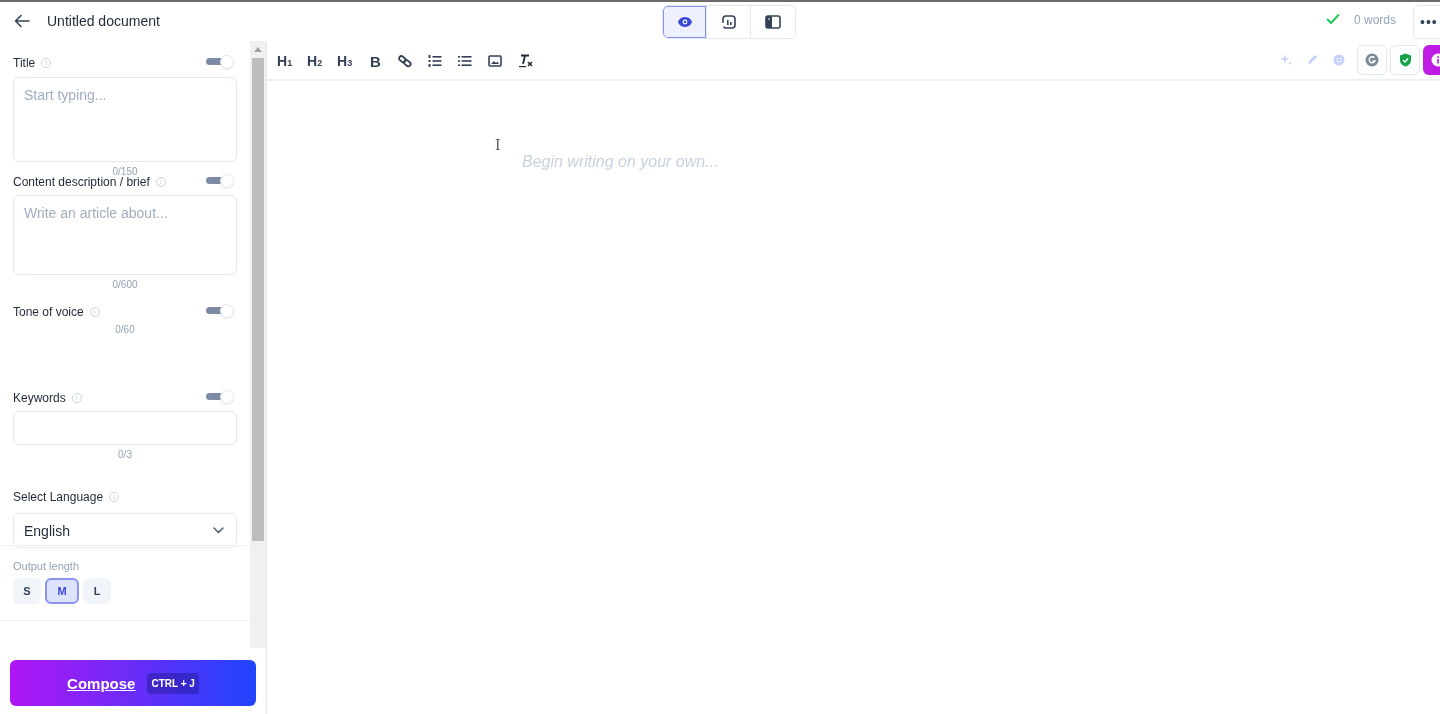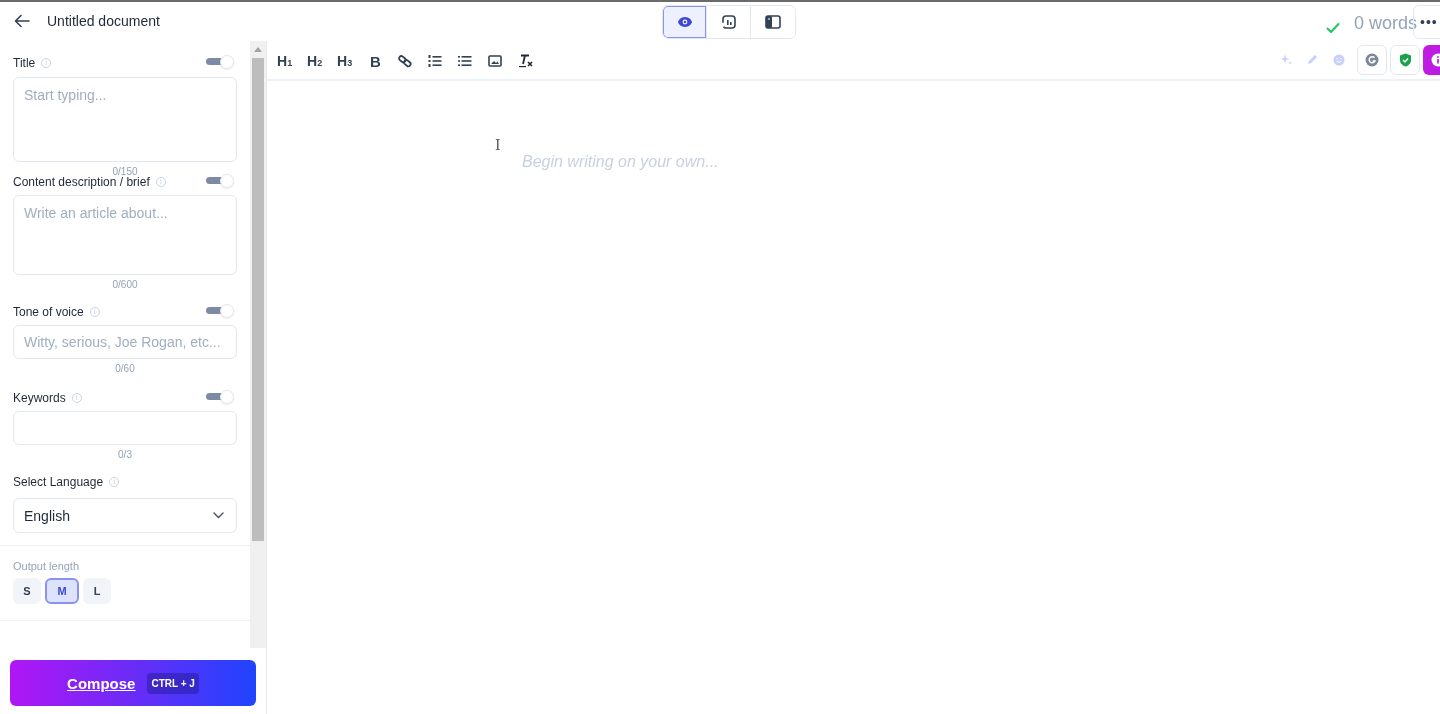--- a/index.html
+++ b/index.html
@@ -8,21 +8,21 @@
 
     .topbar { position: absolute; left: 0; top: 0; width: 1440px; height: 56px; border-top: 2px solid #6b6b6b; border-bottom: 1px solid #e5e9f0; background: #fff; }
     .back-btn { position: absolute; left: 12px; top: 8px; width: 20px; height: 22px; display: flex; align-items: center; justify-content: center; cursor: pointer; }
     .doc-title { position: absolute; left: 47px; top: 11px; font-size: 14px; color: #1f2937; }
 
     .view-toggle { position: absolute; left: 662px; top: 3px; height: 34px; display: flex; border: 1px solid #e2e8f0; border-radius: 6px; overflow: hidden; }
     .view-toggle .vt-btn { width: 44px; height: 32px; display: flex; align-items: center; justify-content: center; border-right: 1px solid #e2e8f0; cursor: pointer; background: #fff; }
     .view-toggle .vt-btn:last-child { border-right: none; }
     .view-toggle .vt-btn.active { background: #eef0ff; box-shadow: inset 0 0 0 1px #8b93f0; border-radius: 5px 0 0 5px; }
 
-    .status { position: absolute; left: 1326px; top: 11px; display: flex; align-items: flex-end; gap: 14px; font-size: 18px; color: #94a3b8; }
+    .status { position: absolute; left: 1326px; top: 11px; display: flex; align-items: flex-start; gap: 14px; font-size: 12px; color: #94a3b8; }
     .more-btn { position: absolute; left: 1413px; top: 3px; width: 40px; height: 34px; border: 1px solid #e2e8f0; border-radius: 6px; display: flex; align-items: center; padding-left: 6px; cursor: pointer; color: #334155; font-size: 14px; letter-spacing: 1px; }
 
     .sidebar { position: absolute; left: 0; top: 41px; width: 250px; height: 673px; background: #fff; }
     .field { position: absolute; left: 13px; width: 224px; }
     .field-label { font-size: 12px; color: #1f2937; display: flex; align-items: center; gap: 6px; height: 16px; }
     .info-icon { width: 10px; height: 10px; border: 1px solid #cbd5e1; border-radius: 50%; font-size: 7px; color: #cbd5e1; display: inline-flex; align-items: center; justify-content: center; font-family: "DejaVu Serif", serif; }
     .toggle { position: absolute; right: 3px; top: 0; width: 28px; height: 14px; cursor: pointer; }
     .toggle .track { position: absolute; left: 0; top: 3px; width: 22px; height: 7px; background: #7c8ba3; border-radius: 4px; }
     .toggle .knob { position: absolute; right: 0; top: 0; width: 14px; height: 14px; border-radius: 50%; background: #fff; border: 1px solid #e2e8f0; box-shadow: 0 1px 2px rgba(0,0,0,0.08); }
     .input-box { width: 224px; border: 1px solid #e2e8f0; border-radius: 6px; background: #fff; padding: 9px 10px; font-size: 14px; color: #94a3b8; font-family: "Liberation Sans", sans-serif; resize: none; outline: none; display: block; }
@@ -133,38 +133,37 @@
 
   <div class="field" style="top:263px;">
     <div class="field-label">
       <span>Tone of voice</span>
       <span class="info-icon">i</span>
     </div>
     <div class="toggle">
         <div class="track"></div>
         <div class="knob"></div>
       </div>
-    <input class="input-box" style="height: 34px; margin-top: 5px;" placeholder="Witty, serious, Joe Rogan, etc...">
     <div class="counter">0/60</div>
   </div>
 
   <div class="field" style="top:349px;">
     <div class="field-label">
       <span>Keywords</span>
       <span class="info-icon">i</span>
     </div>
     <div class="toggle">
         <div class="track"></div>
         <div class="knob"></div>
       </div>
     <input class="input-box" style="height: 34px; margin-top: 5px;" placeholder="">
     <div class="counter">0/3</div>
   </div>
 
-  <div class="field" style="top:433px;">
+  <div class="field" style="top:448px;">
     <div class="field-label">
       <span>Select Language</span>
       <span class="info-icon">i</span>
     </div>
     <div class="select-box" style="margin-top:8px;">
       <span>English</span>
       <svg width="11" height="7" viewBox="0 0 11 7">
           <path d="M1 1l4.5 4.5L10 1" stroke="#475569" stroke-width="1.4" fill="none" stroke-linecap="round"></path>
         </svg>
     </div>

